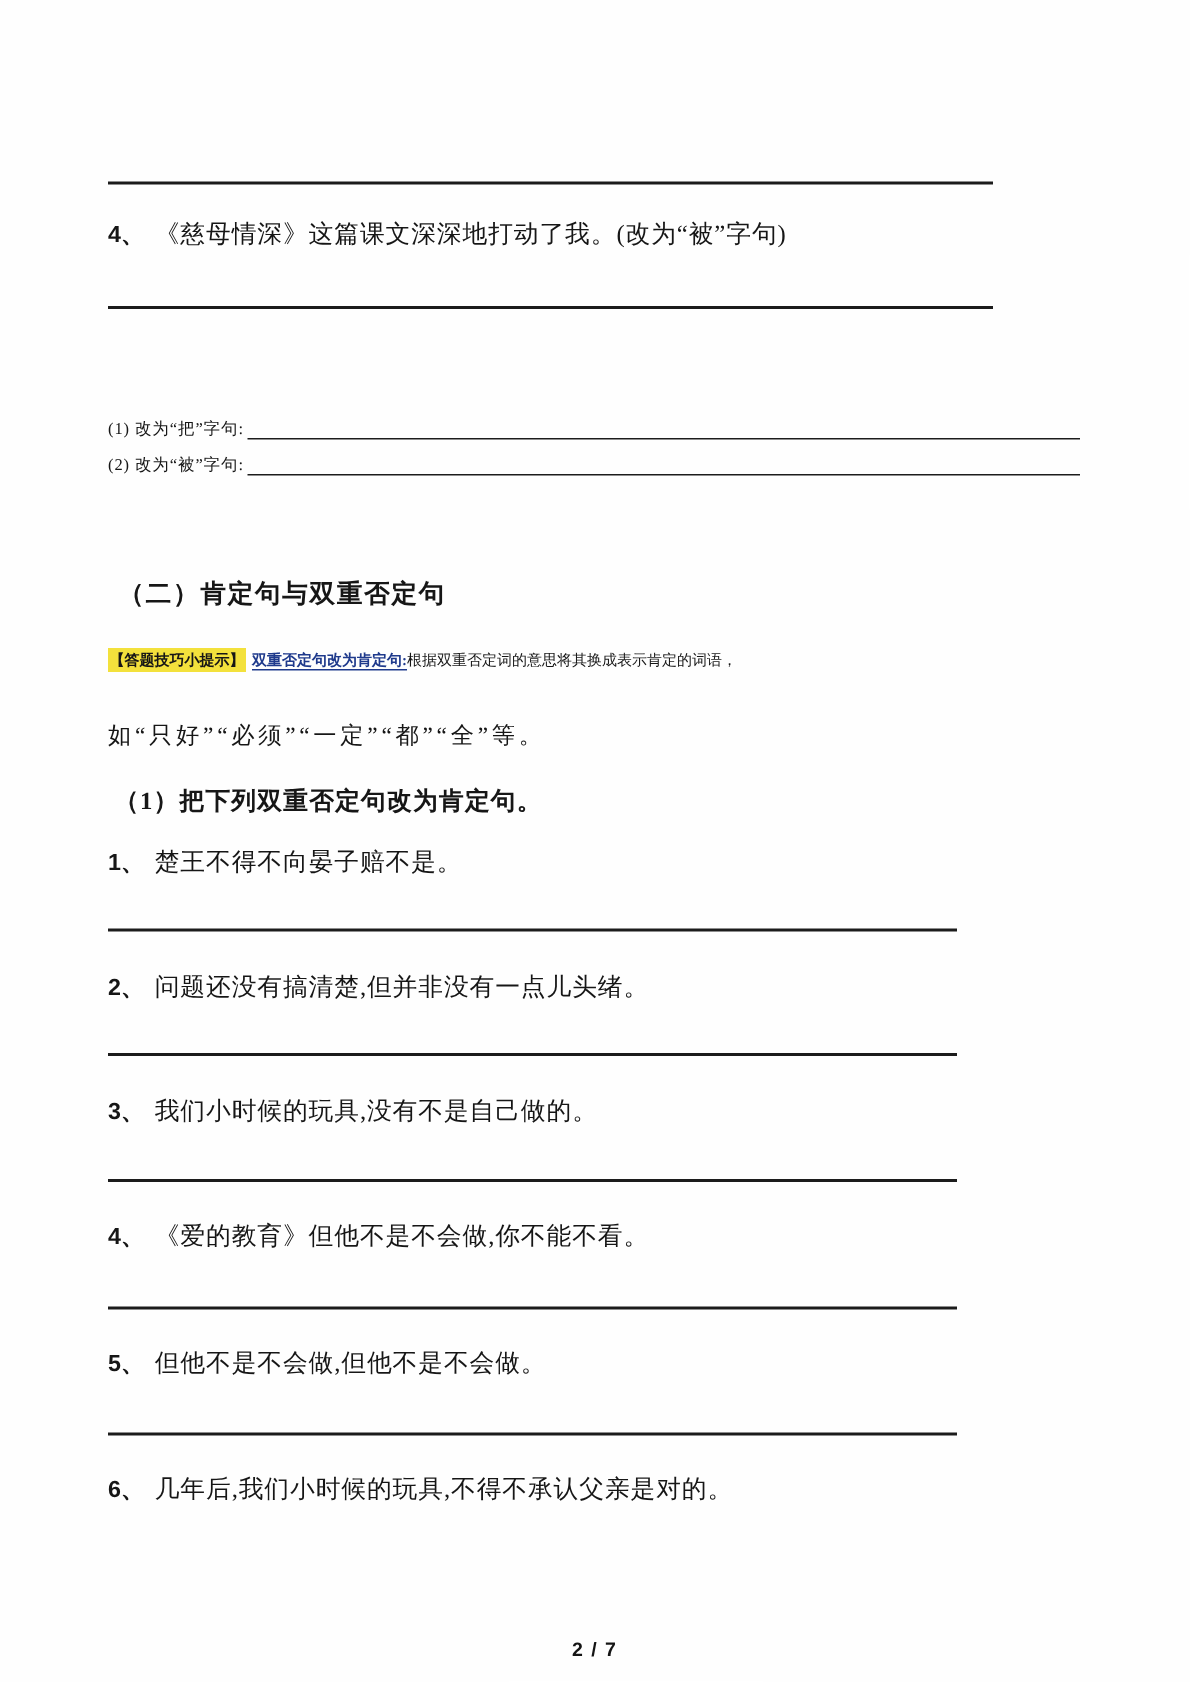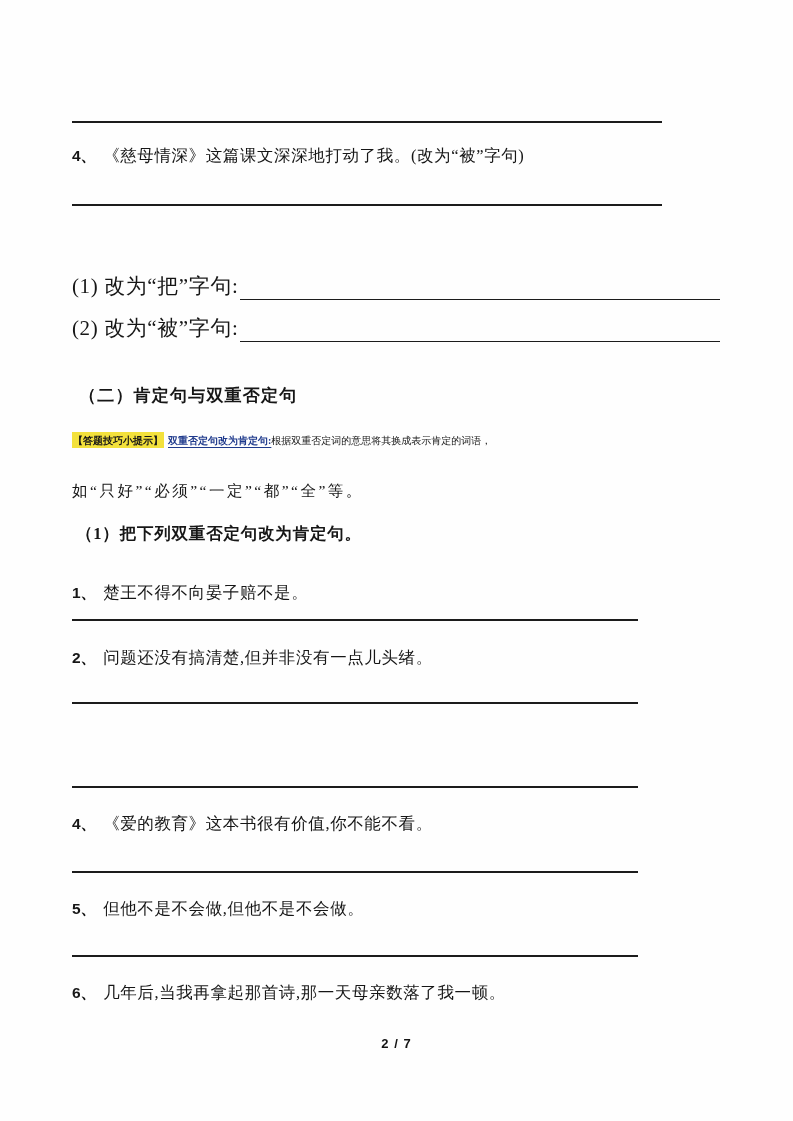--- a/index.html
+++ b/index.html
@@ -31,21 +31,21 @@
     font-family:"Liberation Sans","DejaVu Sans",sans-serif;
     font-weight:700;
     font-size:15.5px;
     margin-right:7px;
     letter-spacing:0;
   }
   .blank-row{
     position:absolute;
     display:flex;
     align-items:flex-end;
-    font-size:21px;
+    font-size:11px;
     letter-spacing:0.6px;
     white-space:nowrap;
   }
   .blank-row .label{padding-bottom:0px;}
   .blank{
     flex:1 1 auto;
     border-bottom:1.6px solid var(--rule);
     height:20px;
     margin-left:2px;
   }
@@ -103,55 +103,58 @@
   </div>
 
   <div class="rule" style="top:204px;left:72px;width:590px;"></div>
 
 
   <div class="blank-row" style="top:272px;left:72px;width:648px;">
     <span class="label">(1) 改为“把”字句:</span>
     <span class="blank"></span>
   </div>
 
-  <div class="blank-row" style="top:314px;left:72px;width:648px;">
+  <div class="blank-row" style="top:296px;left:72px;width:648px;">
     <span class="label">(2) 改为“被”字句:</span>
     <span class="blank"></span>
   </div>
 
   <div class="t h2" style="top:385px;left:79px;">（二）肯定句与双重否定句</div>
 
   <div class="t tip" style="top:435px;left:72px;">
     <span class="badge">【答题技巧小提示】</span><span class="blue">双重否定句改为肯定句:</span><span>根据双重否定词的意思将其换成表示肯定的词语，</span>
   </div>
   <div class="t tip2" style="top:481px;left:72px;">如“只好”“必须”“一定”“都”“全”等。</div>
 
   <div class="t h3" style="top:524px;left:76px;">（1）把下列双重否定句改为肯定句。</div>
 
-  <div class="t" style="top:583px;left:72px;">
+  <div class="t" style="top:565px;left:72px;">
     <span class="num">1、</span><span>楚王不得不向晏子赔不是。</span>
   </div>
   <div class="rule" style="top:619px;left:72px;width:566px;"></div>
 
   <div class="t" style="top:648px;left:72px;">
     <span class="num">2、</span><span>问题还没有搞清楚,但并非没有一点儿头绪。</span>
   </div>
   <div class="rule" style="top:702px;left:72px;width:566px;"></div>
 
+  <div class="t" style="top:731px;left:72px;">
+    <span class="num">3、</span><span>我们小时候的玩具,没有不是自己做的。</span>
+  </div>
   <div class="rule" style="top:786px;left:72px;width:566px;"></div>
 
   <div class="t" style="top:814px;left:72px;">
-    <span class="num">4、</span><span>《爱的教育》这本书很有价值,你不能不看。</span>
+    <span class="num">4、</span><span>《爱的教育》但他不是不会做,你不能不看。</span>
   </div>
   <div class="rule" style="top:871px;left:72px;width:566px;"></div>
 
   <div class="t" style="top:899px;left:72px;">
     <span class="num">5、</span><span>但他不是不会做,但他不是不会做。</span>
   </div>
   <div class="rule" style="top:955px;left:72px;width:566px;"></div>
 
   <div class="t" style="top:983px;left:72px;">
-    <span class="num">6、</span><span>几年后,当我再拿起那首诗,那一天母亲数落了我一顿。</span>
+    <span class="num">6、</span><span>几年后,我们小时候的玩具,不得不承认父亲是对的。</span>
   </div>
 
-  <div class="footer" style="top:1036px;">2 / 7</div>
+  <div class="footer" style="top:1092px;">2 / 7</div>
 
 </div>
 
 </body></html>

